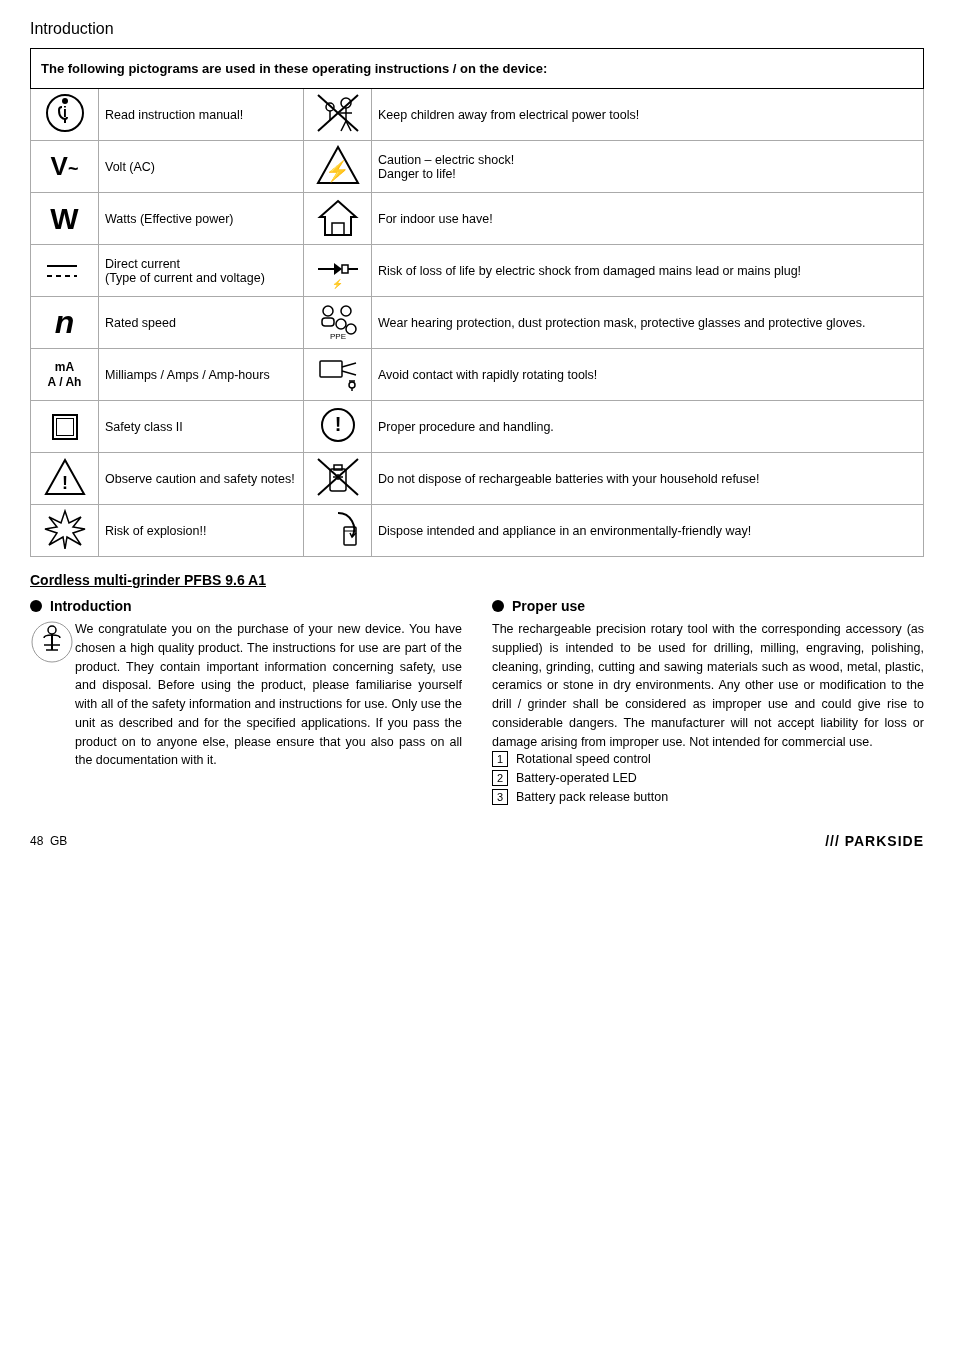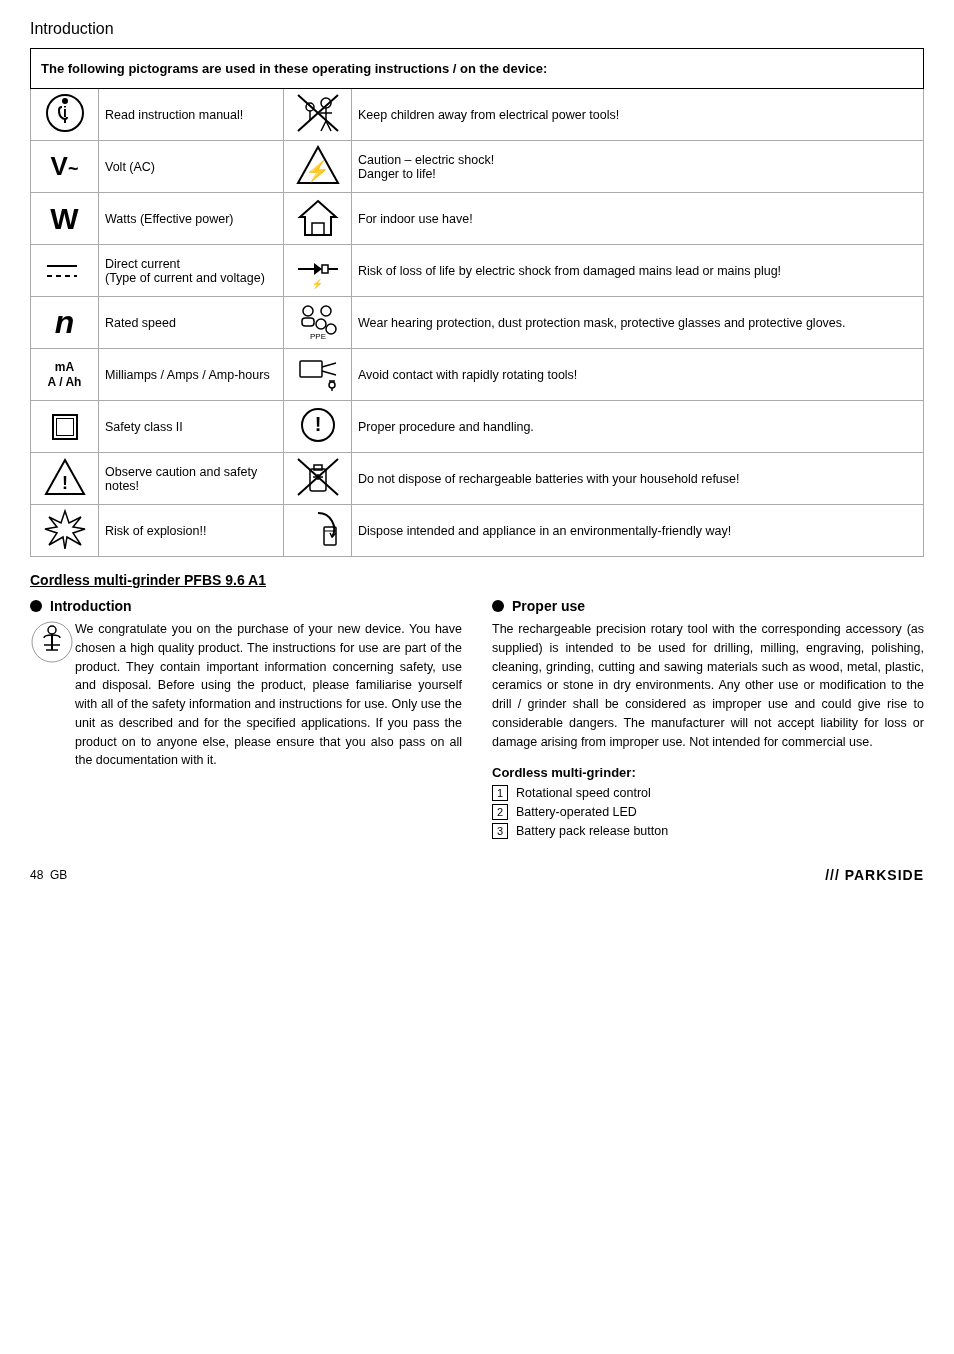--- a/index.html
+++ b/index.html
@@ -156,21 +156,21 @@
       border: 1px solid #aaa;
       padding: 4px 6px;
       vertical-align: middle;
       font-size: 12.5px;
     }
     table.pict-main .ic {
       width: 68px;
       text-align: center;
     }
     table.pict-main .tx {
-      width: 185px;
+      width: 205px;
     }
     table.pict-main .divider-col {
       border-left: 1.5px solid #555 !important;
     }
   </style>
 </head>
 <body>
 
 <div class="page-header">Introduction</div>
 
@@ -385,21 +385,20 @@
       <div class="body-text">We congratulate you on the purchase of your new device. You have chosen a high quality product. The instructions for use are part of the product. They contain important information concerning safety, use and disposal. Before using the product, please familiarise yourself with all of the safety information and instructions for use. Only use the unit as described and for the specified applications. If you pass the product on to anyone else, please ensure that you also pass on all the documentation with it.</div>
     </div>
   </div>
 
   <div class="col-right">
     <div class="section-heading">
       <span>Proper use</span>
     </div>
     <div class="body-text">The rechargeable precision rotary tool with the corresponding accessory (as supplied) is intended to be used for drilling, milling, engraving, polishing, cleaning, grinding, cutting and sawing materials such as wood, metal, plastic, ceramics or stone in dry environments. Any other use or modification to the drill / grinder shall be considered as improper use and could give rise to considerable dangers. The manufacturer will not accept liability for loss or damage arising from improper use. Not intended for commercial use.</div>
 
-    <div class="sub-heading">Cordless multi-grinder:</div>
     <ul class="feature-list">
       <li>
         <span class="num-box">1</span>
         <span>Rotational speed control</span>
       </li>
       <li>
         <span class="num-box">2</span>
         <span>Battery-operated LED</span>
       </li>
       <li>

